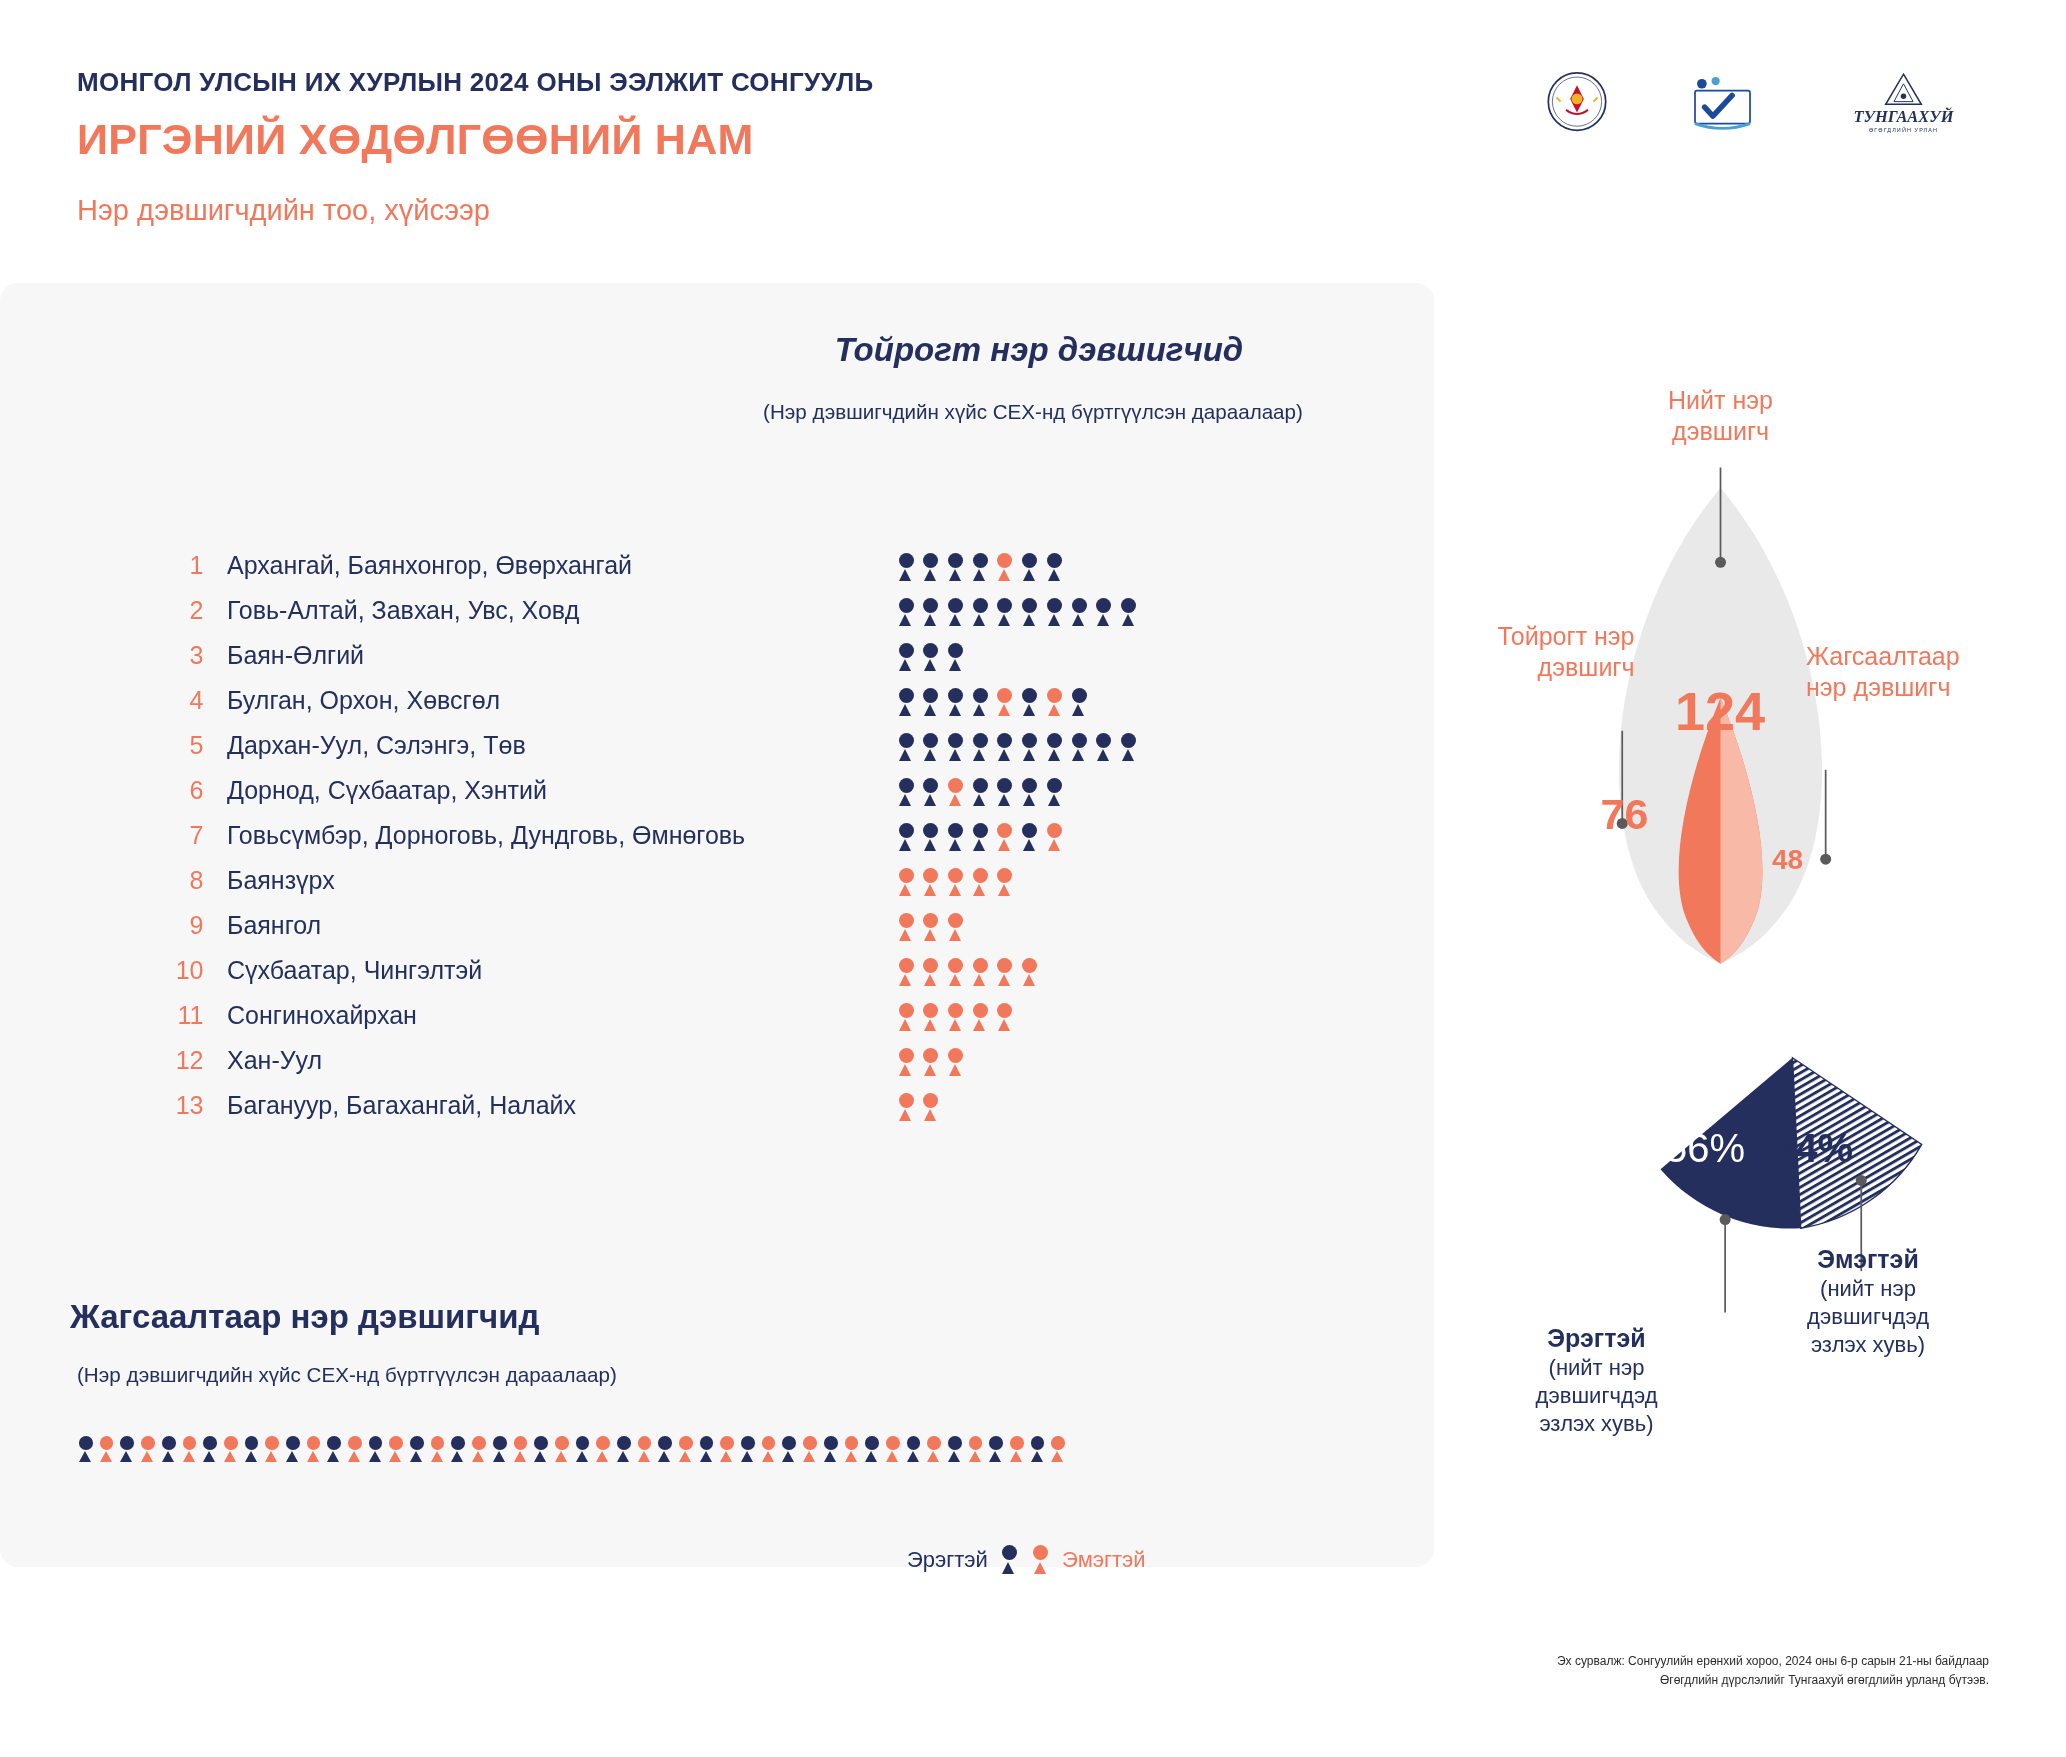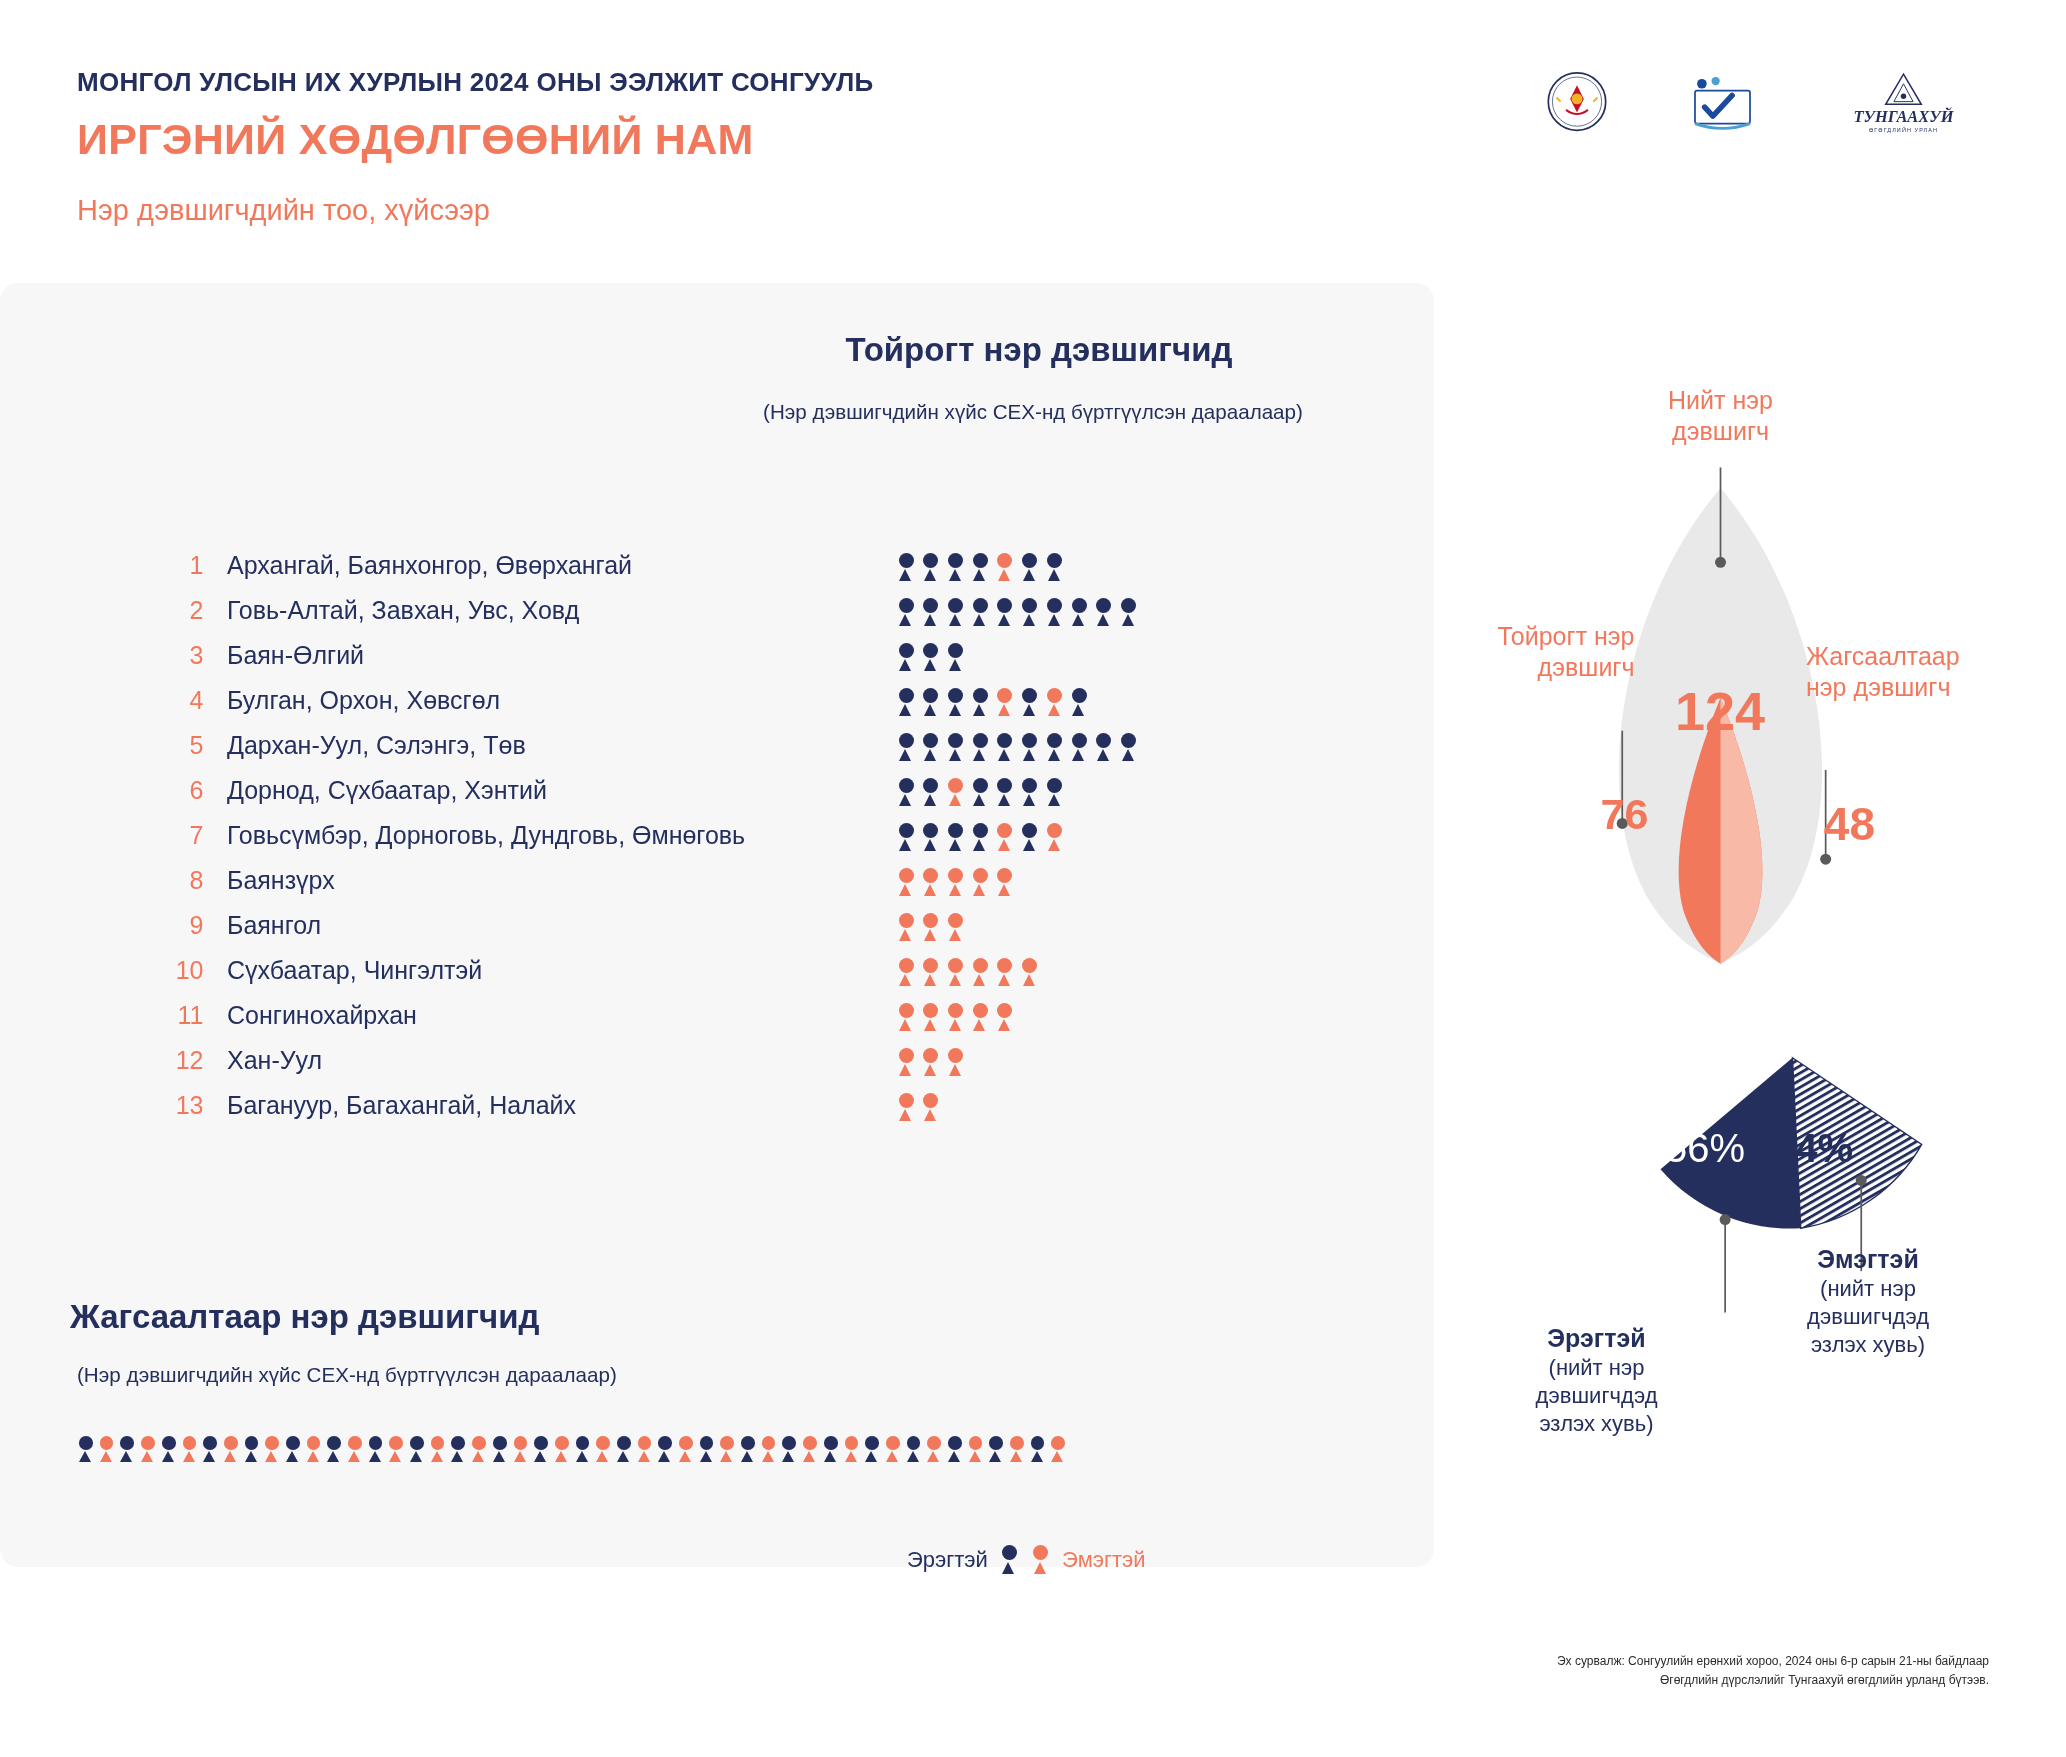--- a/index.html
+++ b/index.html
@@ -75,20 +75,21 @@
     background:var(--panel);
     border-radius:18px;
   }
   .panel-title{
     position:absolute;
     left:12px; right:0; top:331px;
     text-align:center;
     font-size:33px;
     font-weight:700;
     color:var(--navy);
+    font-style:italic;
   }
   .panel-sub{
     position:absolute;
     left:0; right:0; top:400px;
     text-align:center;
     font-size:20.6px;
     font-weight:400;
     color:var(--navy);
   }
 
@@ -207,21 +208,21 @@
   .lbl-district{ left:-27.5px; top:236px; width:213px; text-align:right;}
   .lbl-partylist{ left:357px; top:256px; width:227px; text-align:left;}
 
   .big-num{
     position:absolute;
     font-weight:700;
     color:var(--coral);
   }
   .num-124{ left:199px; top:295px; width:144px; text-align:center; font-size:54px;}
   .num-76{  left:124px; top:405px; width:103px; text-align:center; font-size:43px;}
-  .num-48{  left:323px; top:412px; width:103px; text-align:right; font-size:46px;}
+  .num-48{  left:323px; top:459px; width:103px; text-align:left; font-size:28px;}
 
   
   .pie-lbl{
     position:absolute;
     font-size:22px;
     line-height:1.28;
   }
   .pie-lbl b{ font-size:25px; font-weight:700; display:block; }
   .lbl-male{
     left:1497px; top:1322px; width:199px;

